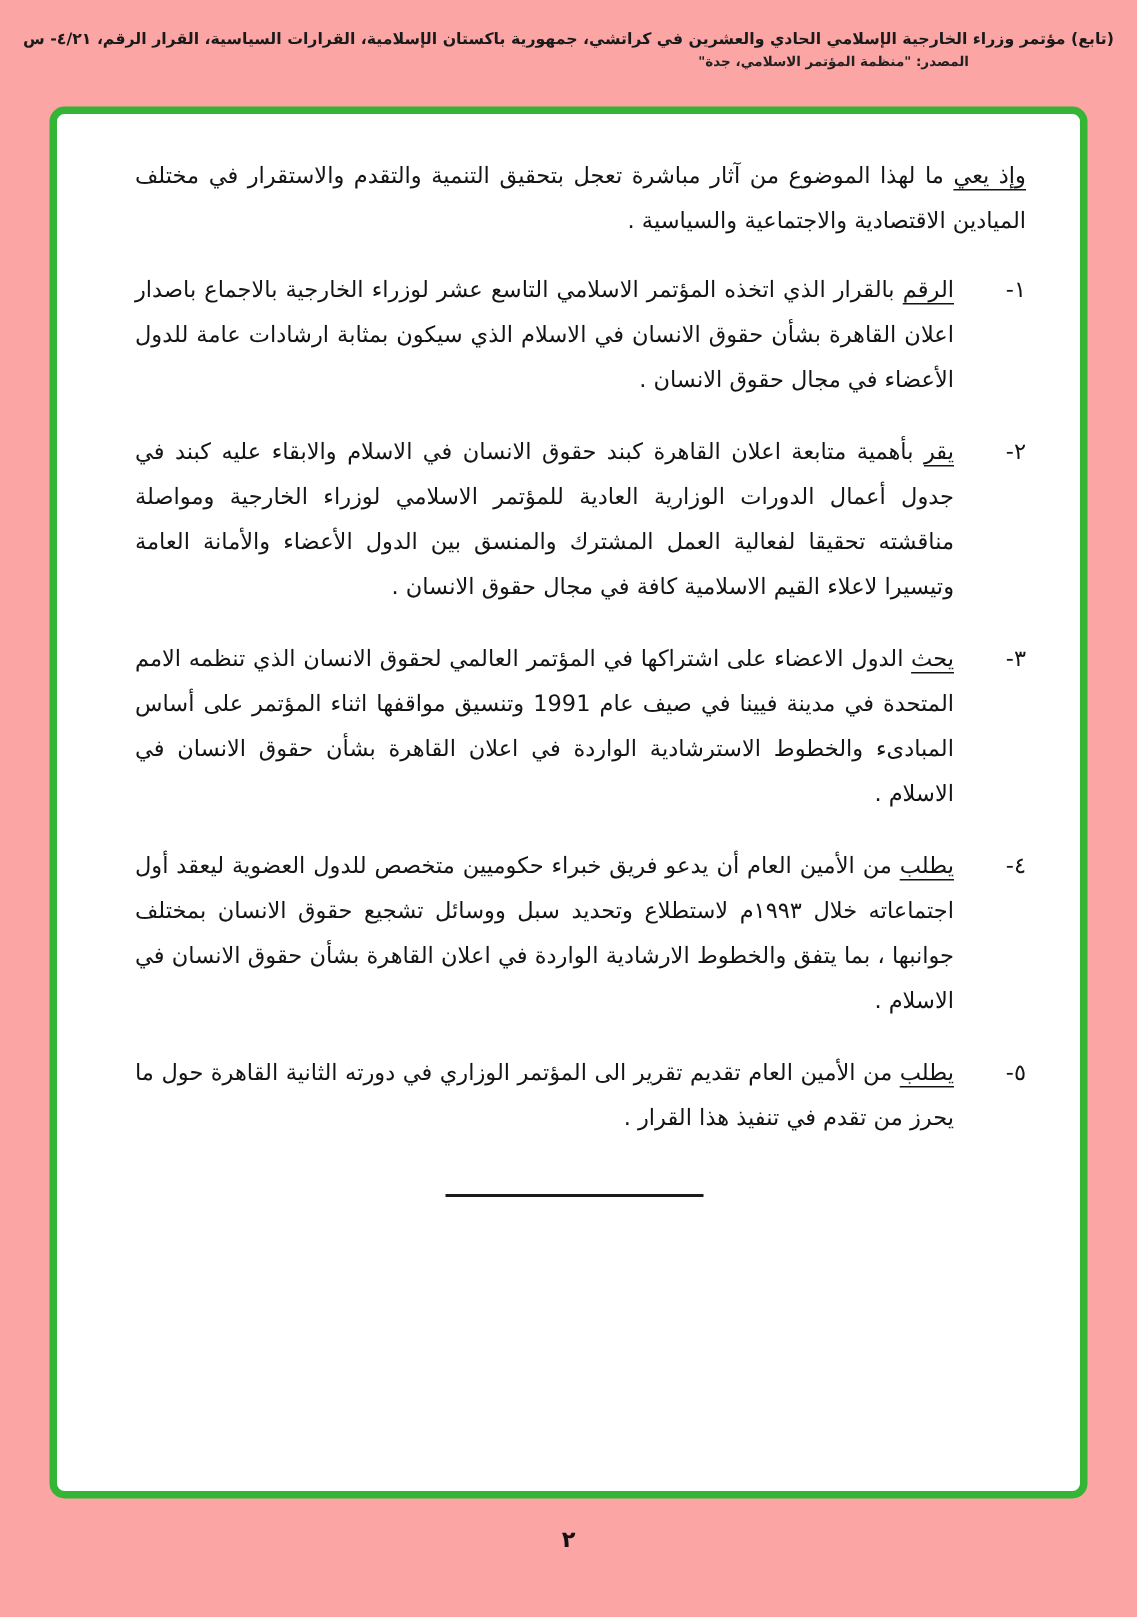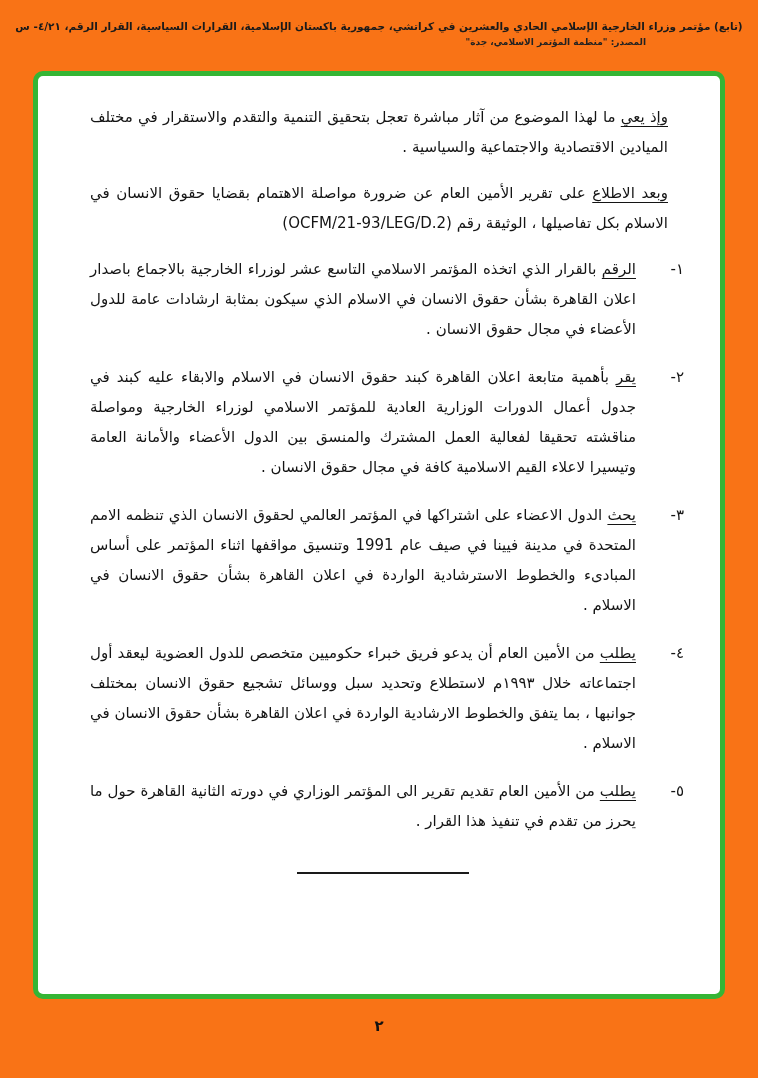--- a/index.html
+++ b/index.html
@@ -6,21 +6,21 @@
   html, body {
     margin: 0;
     padding: 0;
     background: #ffffff;
     font-family: "DejaVu Sans", sans-serif;
   }
   .page {
     position: relative;
     width: 758px;
     height: 1078px;
-    background: #f97316;
+    background: #fca5a5;
     overflow: hidden;
   }
   .doc-header {
     padding-top: 20px;
   }
   .header-line1 {
     direction: rtl;
     text-align: center;
     font-size: 10.5px;
     font-weight: bold;
@@ -47,21 +47,21 @@
   }
   .content {
     direction: rtl;
     padding: 26px 36px 20px 52px;
     font-size: 15px;
     line-height: 2.0;
     color: #141414;
     text-align: justify;
   }
   .para {
-    margin: 0 16px 16px 0;
+    margin: 0 0 16px 0;
   }
   .lead {
     text-decoration: underline;
     text-underline-offset: 4px;
   }
   .item {
     display: flex;
     margin: 0 0 18px 0;
   }
   .item-num {
@@ -100,23 +100,20 @@
     <div class="header-line2">المصدر: "منظمة المؤتمر الاسلامي، جدة"</div>
   </header>
 
   <div class="green-box">
     <div class="content">
 
       <p class="para">
         <span class="lead">وإذ يعي</span><span> ما لهذا الموضوع من آثار مباشرة تعجل بتحقيق التنمية والتقدم والاستقرار في مختلف الميادين الاقتصادية والاجتماعية والسياسية .</span>
       </p>
 
-      <p class="para">
-        <span class="lead">وبعد الاطلاع</span><span> على تقرير الأمين العام عن ضرورة مواصلة الاهتمام بقضايا حقوق الانسان في الاسلام بكل تفاصيلها ، الوثيقة رقم (OCFM/21-93/LEG/D.2)</span>
-      </p>
 
       <div class="item">
         <span class="item-num">١-</span>
         <p class="item-text">
           <span class="lead">الرقم</span><span> بالقرار الذي اتخذه المؤتمر الاسلامي التاسع عشر لوزراء الخارجية بالاجماع باصدار اعلان القاهرة بشأن حقوق الانسان في الاسلام الذي سيكون بمثابة ارشادات عامة للدول الأعضاء في مجال حقوق الانسان .</span>
         </p>
       </div>
 
       <div class="item">
         <span class="item-num">٢-</span>

